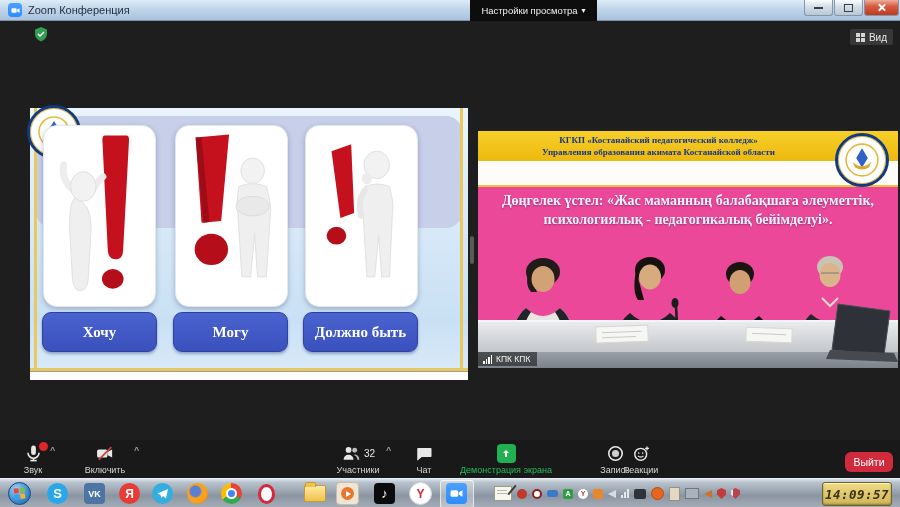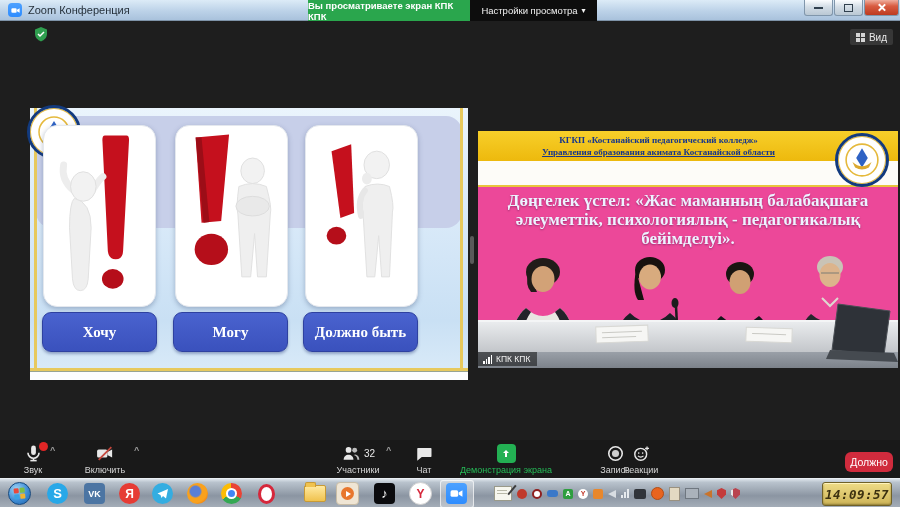--- a/index.html
+++ b/index.html
@@ -51,21 +51,21 @@
 
   
   .slide-r{position:absolute;left:478px;top:131px;width:420px;height:237px;background:#ec4899;}
   .yellow-band{position:absolute;left:0;top:0;width:420px;height:30px;
                background:linear-gradient(180deg,#f7cf2a,#edb90d);}
   .white-band{position:absolute;left:0;top:30px;width:420px;height:26px;background:#fdfcf8;}
   .yellow-line{position:absolute;left:0;top:54px;width:420px;height:2px;background:#e9c43c;}
   .org-line{position:absolute;left:8px;width:345px;text-align:center;color:#16368c;
             font-family:"Liberation Serif",serif;font-weight:bold;font-size:9px;white-space:nowrap;overflow:hidden;}
   .r-title{position:absolute;left:12px;top:60px;width:396px;text-align:center;color:#eef3ff;
-           font-family:"Liberation Serif",serif;font-weight:bold;font-size:17px;line-height:19px;
+           font-family:"Liberation Serif",serif;font-weight:bold;font-size:14px;line-height:19px;
            text-shadow:0 1px 2px rgba(0,0,40,.35);}
   .watermark{position:absolute;left:0;top:221px;display:inline-flex;align-items:center;gap:4px;
              background:rgba(15,15,15,.55);padding:2px 7px 2px 5px;color:#f2f2f2;font-size:8.5px;}
   .sigbars{display:inline-flex;align-items:flex-end;gap:1px;}
   .sigbars i{width:1.5px;background:#fff;display:block;}
 
   
   .toolbar{position:absolute;left:0;top:440px;width:900px;height:38px;background:#191919;}
   .tb-item{position:absolute;top:3px;text-align:center;color:#d6d6d6;font-size:9px;}
   .tb-ic{height:21px;display:flex;align-items:center;justify-content:center;margin-bottom:1px;}
@@ -101,21 +101,20 @@
 <div class="screen">
 
   <div class="titlebar">
     <div class="zoom-app-ic">
       <svg width="9" height="9" viewBox="0 0 24 24">
           <rect x="1" y="6" width="14" height="12" rx="3" fill="#fff"></rect>
           <path d="M16 10l7-4v12l-7-4z" fill="#fff"></path>
         </svg>
     </div>
     <span class="title-txt">Zoom Конференция</span>
-    <div class="share-banner">Вы просматриваете экран КПК КПК</div>
     <div class="viewset">
       <span>Настройки просмотра</span>
       <span style="font-size:8px;">▾</span>
     </div>
     <div class="win-controls">
       <div class="win-btn">
           <span class="dash"></span>
         </div>
       <div class="win-btn">
           <span class="restore"></span>
@@ -198,21 +197,21 @@
     <div class="slide-btn" style="left:273px;width:115px;">Должно быть</div>
   </div>
 
   <div class="abs" style="left:470px;top:236px;width:4px;height:28px;background:#5a5a5a;border-radius:2px;"></div>
 
   <div class="slide-r">
     <div class="yellow-band"></div>
     <div class="white-band"></div>
     <div class="yellow-line"></div>
     <div class="org-line" style="top:4px;">КГКП «Костанайский педагогический колледж»</div>
-    <div class="org-line" style="top:16px;text-decoration:underline;">Управления образования акимата Костанайской области</div>
+    <div class="org-line" style="top:16px;">Управления образования акимата Костанайской области</div>
 
     <div class="logo-circle abs" style="left:357px;top:2px;width:48px;height:48px;border:3px solid #123a7e;box-shadow:0 0 0 1px #e5b93c inset;">
       <svg width="36" height="36" viewBox="0 0 34 34">
         <circle cx="17" cy="17" r="15" fill="#fff" stroke="#e5b93c" stroke-width="1.5"></circle>
         <path d="M17 6l5.5 9L17 24l-5.5-9z" fill="#2e62c4"></path>
         <path d="M8 19q9 8 18 0l-2.5 5q-6.5 4-13 0z" fill="#dca92f"></path>
       </svg>
     </div>
 
     <div class="r-title">Дөңгелек үстел: «Жас маманның балабақшаға әлеуметтік, психологиялық - педагогикалық бейімделуі».</div>
@@ -368,21 +367,21 @@
           <circle cx="11" cy="13" r="7.5" stroke="#e8e8e8" stroke-width="1.8" fill="none"></circle>
           <circle cx="8.5" cy="11.5" r="1" fill="#e8e8e8"></circle>
           <circle cx="13.5" cy="11.5" r="1" fill="#e8e8e8"></circle>
           <path d="M7.5 15q3.5 3 7 0" stroke="#e8e8e8" stroke-width="1.5" fill="none"></path>
           <path d="M19 3v5M16.5 5.5h5" stroke="#e8e8e8" stroke-width="1.6"></path>
         </svg>
       </div>
       <div>Реакции</div>
     </div>
 
-    <div class="leave-btn">Должно</div>
+    <div class="leave-btn">Выйти</div>
   </div>
 
   <div class="taskbar">
 
     <div class="tk" style="left:8px;">
       <span class="circ" style="background:radial-gradient(circle at 35% 30%,#9fd4f5,#3f8ed6 55%,#1c5ea8);border:1px solid #16497f;">
         <span style="display:inline-grid;grid-template-columns:5px 5px;grid-gap:1px;transform:rotate(-6deg);">
           <i style="width:5px;height:5px;background:#e8493c;border-radius:1px;"></i>
             <i style="width:5px;height:5px;background:#7ec044;border-radius:1px;"></i>
             <i style="width:5px;height:5px;background:#3aa3e3;border-radius:1px;"></i>

